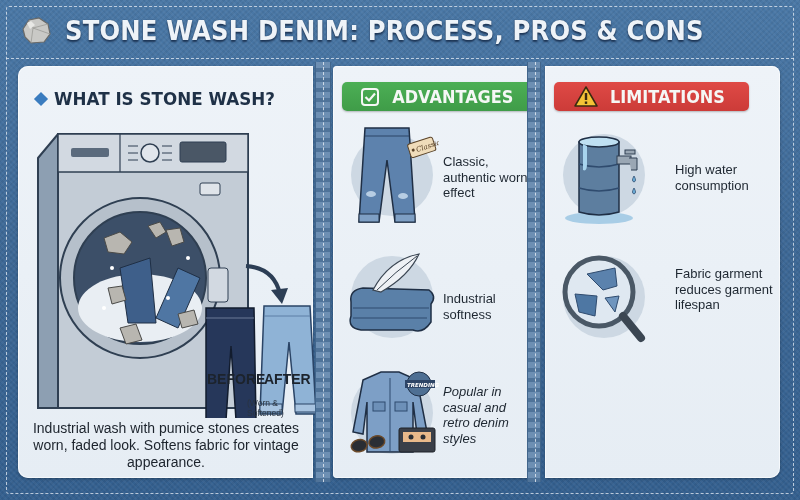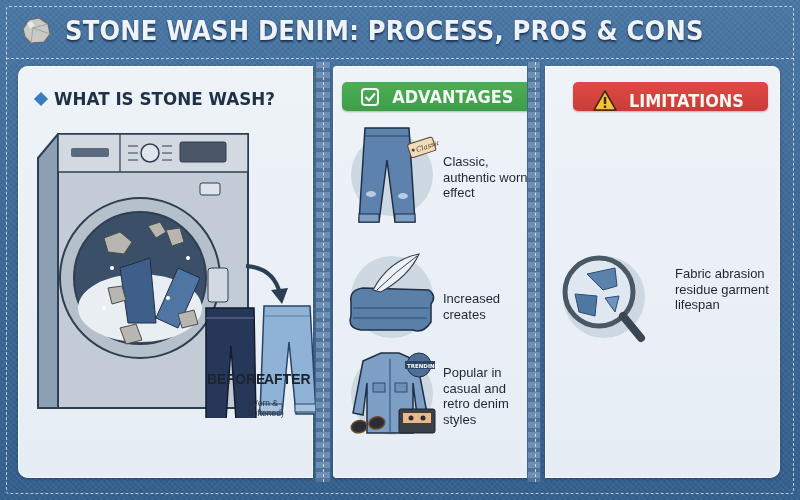--- a/index.html
+++ b/index.html
@@ -83,21 +83,21 @@
 
   .badge {
     position: absolute; top: 16px; height: 29px; border-radius: 5px;
     display: flex; align-items: center; justify-content: center; gap: 7px;
     color: #f5f7f5; font-weight: bold; font-size: 17.5px;
     font-family: "DejaVu Sans", sans-serif;
     box-shadow: 0 1px 2px rgba(0,0,0,0.25);
   }
   .badge .bt { transform: scaleX(0.92); white-space: nowrap; }
   .badge-green { left: 9px; width: 194px; background: linear-gradient(180deg,#4caf55,#3f9c48); }
-  .badge-red { left: 28px; width: 195px; background: linear-gradient(180deg,#df4a46,#cc3b38); align-items: flex-end; }
+  .badge-red { left: 9px; width: 195px; background: linear-gradient(180deg,#df4a46,#cc3b38); }
 
   .item { position: absolute; left: 0; width: 100%; height: 110px; }
   .item .icon-wrap { position: absolute; left: 10px; top: 0; width: 96px; height: 100px; }
   .item .icon-circle {
     position: absolute; left: 8px; top: 10px; width: 82px; height: 82px; border-radius: 50%;
     background: #cdd8e3;
   }
   .item .itxt {
     position: absolute; left: 110px; font-size: 13px; line-height: 15.5px; color: #1e2731;
   }
@@ -179,20 +179,21 @@
     <path d="M236 188 L282 188 L288 296 L268 296 L261 224 L254 296 L232 296 Z" fill="#8fb3d6" stroke="#2a4466" stroke-width="1.5"></path>
     <line x1="236" y1="198" x2="282" y2="198" stroke="#5d7fa6" stroke-width="1"></line>
     <rect x="232" y="286" width="22" height="8" fill="#a7c3e0" stroke="#2a4466"></rect>
     <rect x="267" y="286" width="22" height="8" fill="#a7c3e0" stroke="#2a4466"></rect>
   </svg>
 
   <div class="jean-label" style="left:189px; top:305px;">BEFORE</div>
   <div class="jean-label" style="left:246px; top:305px;">AFTER</div>
   <div class="jean-sub" style="left:229px; top:320px;margin-top:12px;">(Worn &amp; Softened)</div>
 
+  <div class="desc">Industrial wash with pumice stones creates worn, faded look. Softens fabric for vintage appearance.</div>
 </div>
 
 <div class="seam seam1"></div>
 
 <div class="panel panel-mid">
   <div class="badge badge-green">
     <svg width="20" height="20" viewBox="0 0 20 20">
       <rect x="2" y="2" width="16" height="16" rx="3" fill="none" stroke="#f5f7f5" stroke-width="2"></rect>
       <path d="M5.5 10 L9 13.5 L15 6.5" fill="none" stroke="#f5f7f5" stroke-width="2.2"></path>
     </svg>
@@ -222,24 +223,24 @@
   <div class="item" style="top:180px;">
     <div class="icon-wrap">
       <div class="icon-circle"></div>
       <svg style="position:absolute;left:0;top:0" width="96" height="100" viewBox="0 0 96 100">
         <path d="M8 56 Q6 44 20 42 L86 44 Q94 50 88 58 L88 76 Q80 88 70 84 L18 84 Q4 82 8 70 Z" fill="#5a80a8" stroke="#1f2f45" stroke-width="1.5"></path>
         <path d="M10 62 L86 62 M10 72 L84 72" stroke="#2f4b6e" stroke-width="1.2"></path>
         <path d="M30 44 Q46 14 76 8 Q66 30 38 46 Z" fill="#eef1f5" stroke="#3a4552" stroke-width="1.2"></path>
         <path d="M34 44 Q52 26 74 10" fill="none" stroke="#3a4552" stroke-width="1"></path>
       </svg>
     </div>
-    <div class="itxt" style="top: 45px; width: 88px;">Increased creates</div>
-  </div>
-
-  <div class="item" style="top:277px;">
+    <div class="itxt" style="top: 45px; width: 88px;">Industrial softness</div>
+  </div>
+
+  <div class="item" style="top:296px;font-style:italic;">
     <div class="icon-wrap">
       <div class="icon-circle"></div>
       <svg style="position:absolute;left:0;top:0" width="96" height="100" viewBox="0 0 96 100">
         <path d="M20 18 L38 10 L56 10 L74 18 L84 70 L74 72 L70 40 L70 90 L24 90 L24 40 L20 72 L10 70 Z" fill="#7d9fc6" stroke="#1f2f45" stroke-width="1.5"></path>
         <line x1="47" y1="16" x2="47" y2="90" stroke="#2f4b6e"></line>
         <rect x="30" y="40" width="12" height="9" fill="#6d90b8" stroke="#2f4b6e"></rect>
         <rect x="52" y="40" width="12" height="9" fill="#6d90b8" stroke="#2f4b6e"></rect>
         <circle cx="76" cy="22" r="12" fill="#4e6f93" stroke="#1f2f45"></circle>
         <rect x="62" y="18" width="30" height="8" fill="#2d4466"></rect>
         <text x="64" y="24.5" font-size="5.5" font-weight="bold" fill="#ffffff" font-family="DejaVu Sans, sans-serif">TRENDING</text>
@@ -262,28 +263,45 @@
 <div class="panel panel-right">
   <div class="badge badge-red">
     <svg width="24" height="21" viewBox="0 0 24 21">
       <path d="M12 1 L23 20 L1 20 Z" fill="#f4c336" stroke="#3a2a10" stroke-width="1.5" stroke-linejoin="round"></path>
       <rect x="10.8" y="7" width="2.4" height="7" fill="#3a2a10"></rect>
       <rect x="10.8" y="15.5" width="2.4" height="2.4" fill="#3a2a10"></rect>
     </svg>
     <span class="bt">LIMITATIONS</span>
   </div>
 
+  <div class="item" style="top:58px;">
+    <div class="icon-wrap">
+      <div class="icon-circle" style="left:-4px"></div>
+      <svg style="position:absolute;left:-10px;top:0" width="96" height="100" viewBox="0 0 96 100">
+        <ellipse cx="42" cy="94" rx="34" ry="6" fill="#a8cde6"></ellipse>
+        <path d="M22 18 L62 18 L62 88 Q42 94 22 88 Z" fill="#5d7e9f" stroke="#1f2f45" stroke-width="1.5"></path>
+        <ellipse cx="42" cy="18" rx="20" ry="5" fill="#bfe0f2" stroke="#1f2f45" stroke-width="1.5"></ellipse>
+        <path d="M22 40 Q42 46 62 40 M22 64 Q42 70 62 64" fill="none" stroke="#2f4b6e" stroke-width="1.5"></path>
+        <path d="M26 20 L26 46 Q30 48 30 40 L30 22" fill="#a8d4ee"></path>
+        <rect x="60" y="32" width="14" height="8" fill="#9aa7b4" stroke="#2f3f52"></rect>
+        <path d="M72 34 L80 34 L80 46 L74 46" fill="#9aa7b4" stroke="#2f3f52"></path>
+        <rect x="68" y="26" width="10" height="4" fill="#9aa7b4" stroke="#2f3f52"></rect>
+        <path d="M77 52 Q74 57 77 58 Q80 57 77 52 Z M77 64 Q74 69 77 70 Q80 69 77 64 Z" fill="#6fb3de" stroke="#2f4b6e" stroke-width="0.8"></path>
+      </svg>
+    </div>
+    <div class="itxt" style="top: 38px; width: 100px;">High water consumption</div>
+  </div>
 
   <div class="item" style="top:180px;">
     <div class="icon-wrap">
       <div class="icon-circle" style="left:-4px"></div>
       <svg style="position:absolute;left:-10px;top:0" width="96" height="100" viewBox="0 0 96 100">
         <circle cx="42" cy="46" r="34" fill="#dfe8f1" stroke="#4a5866" stroke-width="5"></circle>
         <path d="M30 28 L58 22 L60 40 L46 44 Z" fill="#5b82ad" stroke="#2f4b6e"></path>
         <path d="M18 48 L40 50 L38 70 L22 66 Z" fill="#4e77a3" stroke="#2f4b6e"></path>
         <path d="M48 52 L62 50 L58 66 Z" fill="#6f95be" stroke="#2f4b6e"></path>
         <path d="M66 70 L84 92" stroke="#3b4652" stroke-width="8" stroke-linecap="round"></path>
       </svg>
     </div>
-    <div class="itxt" style="top: 20px; width: 100px;">Fabric abrasion residue garment lifespan</div>
+    <div class="itxt" style="top: 20px; width: 100px;">Fabric garment reduces garment lifespan</div>
   </div>
 
 </div>
 
 </body></html>

